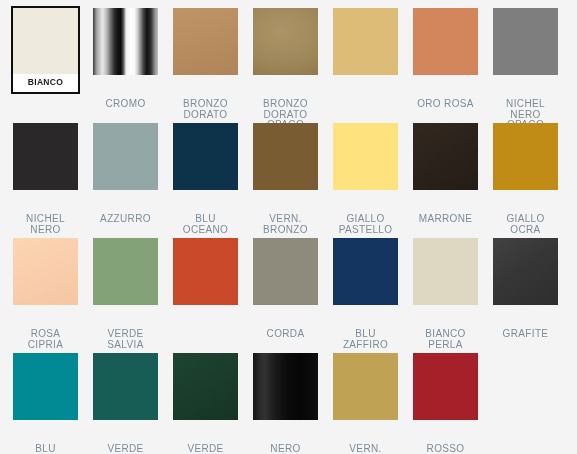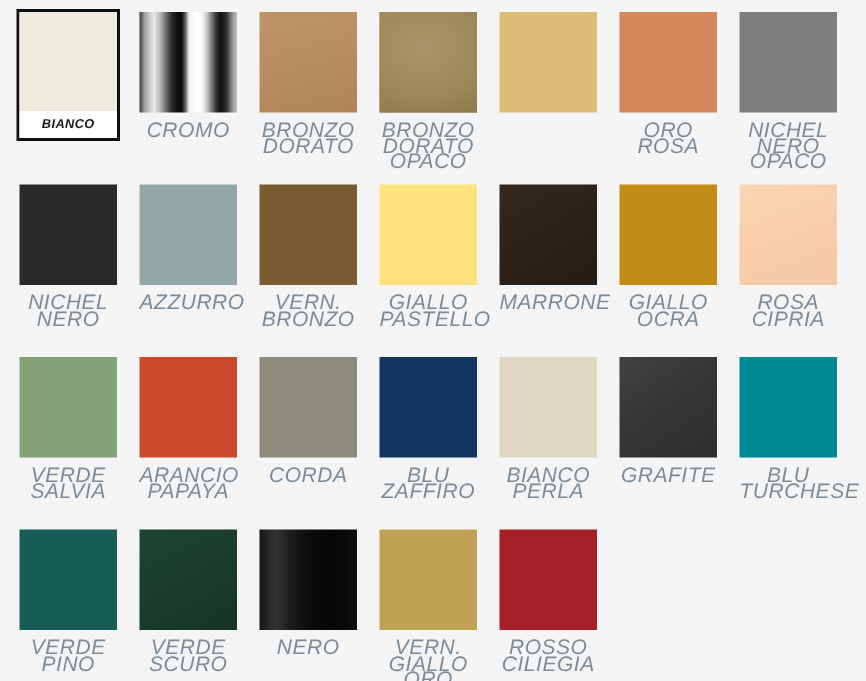--- a/index.html
+++ b/index.html
@@ -12,21 +12,20 @@
     background: #f4f4f4;
     font-family: "Liberation Sans", sans-serif;
     overflow: hidden;
   }
 
   #palette {
     position: relative;
     width: 510px;
     height: 454px;
     box-sizing: border-box;
-    font-style: italic;
   }
 
   .swatch-grid {
     display: grid;
     grid-template-columns: repeat(7, 80px);
     grid-template-rows: 115px 115px 115px 104px;
     padding: 8px 0 0 13px;
     box-sizing: border-box;
     width: 577px;
     height: 454px;
@@ -39,27 +38,27 @@
   }
 
   .chip {
     width: 65px;
     height: 67px;
     box-sizing: border-box;
     display: block;
   }
 
   .chip-label {
-    font-size: 14px;
+    font-size: 10px;
     letter-spacing: 0.35px;
     line-height: 10.5px;
     color: #7c8b99;
     text-align: center;
     width: 65px;
-    margin-top: 6px;
+    margin-top: 24px;
     text-transform: uppercase;
     font-family: "Liberation Sans", sans-serif;
     white-space: pre-line;
   }
 
   
   .swatch-cell.selected {
     padding: 0;
   }
   .swatch-cell.selected .sel-box {
@@ -189,20 +188,24 @@
       </div>
       <div class="swatch-cell">
         <div class="chip" style="background: rgb(42, 40, 40);"></div>
         <div class="chip-label">NICHEL NERO</div>
       </div>
       <div class="swatch-cell">
         <div class="chip" style="background: rgb(147, 168, 166);"></div>
         <div class="chip-label">AZZURRO</div>
       </div>
       <div class="swatch-cell">
+        <div class="chip" style="background: rgb(12, 51, 73);"></div>
+        <div class="chip-label">BLU OCEANO</div>
+      </div>
+      <div class="swatch-cell">
         <div class="chip" style="background: rgb(122, 92, 51);"></div>
         <div class="chip-label">VERN.
 BRONZO</div>
       </div>
       <div class="swatch-cell">
         <div class="chip" style="background: rgb(253, 226, 126);"></div>
         <div class="chip-label">GIALLO
 PASTELLO</div>
       </div>
       <div class="swatch-cell">
@@ -218,22 +221,20 @@
         <div class="chip tex-rosa-cipria"></div>
         <div class="chip-label">ROSA CIPRIA</div>
       </div>
       <div class="swatch-cell">
         <div class="chip" style="background: rgb(132, 162, 120);"></div>
         <div class="chip-label">VERDE
 SALVIA</div>
       </div>
       <div class="swatch-cell">
         <div class="chip" style="background: rgb(201, 73, 42);"></div>
-        <div class="chip-label">ARANCIO
-PAPAYA</div>
       </div>
       <div class="swatch-cell">
         <div class="chip" style="background: rgb(142, 139, 124);"></div>
         <div class="chip-label">CORDA</div>
       </div>
       <div class="swatch-cell">
         <div class="chip" style="background: rgb(20, 53, 96);"></div>
         <div class="chip-label">BLU ZAFFIRO</div>
       </div>
       <div class="swatch-cell">

